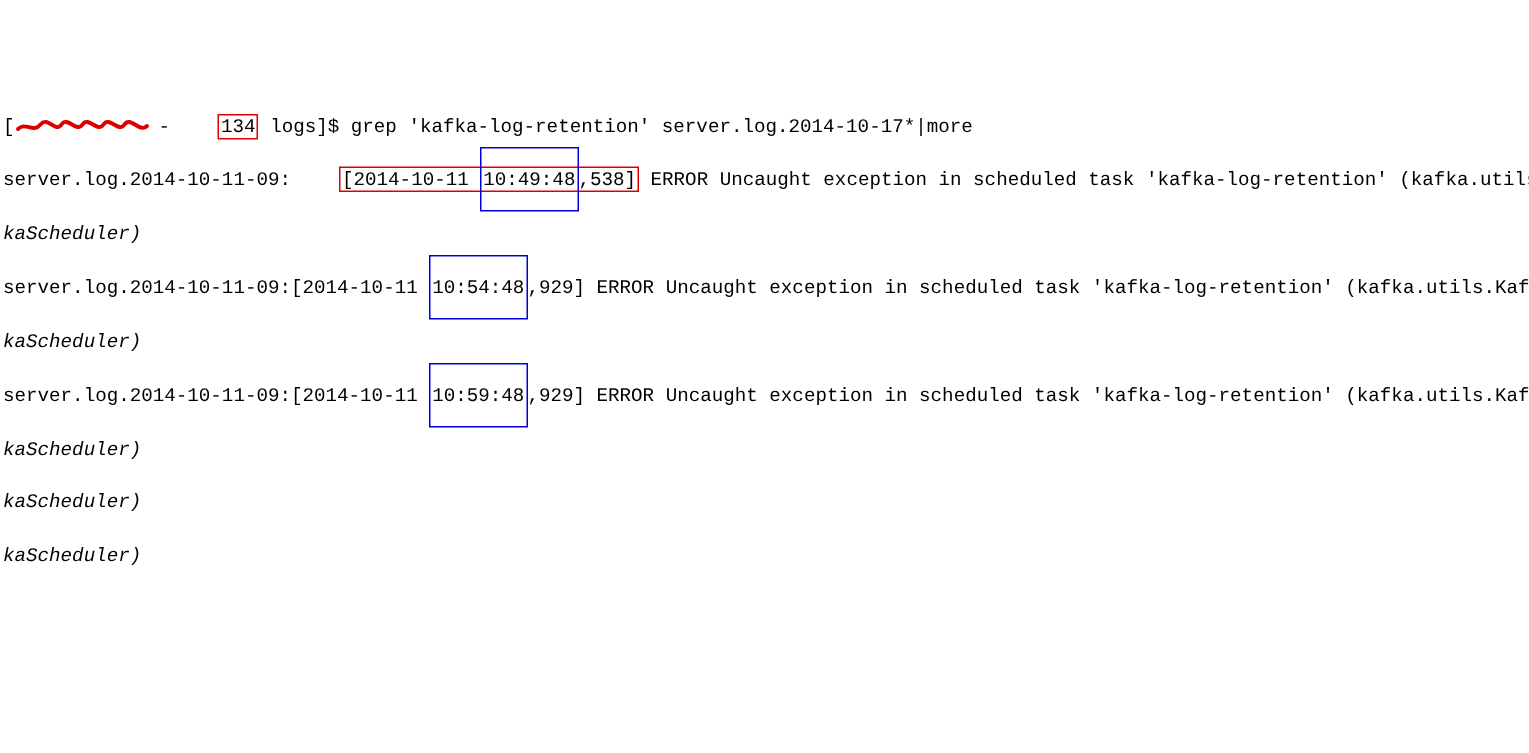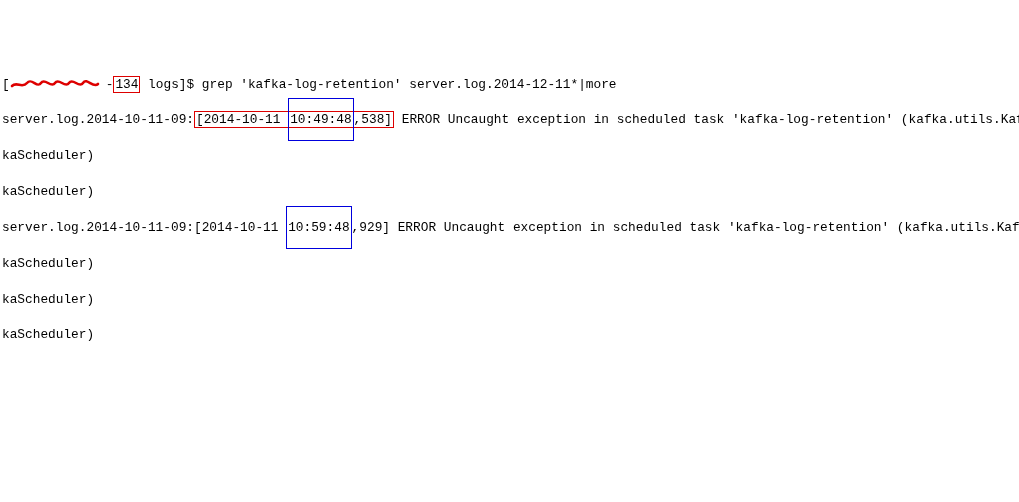--- a/index.html
+++ b/index.html
@@ -1,37 +1,38 @@
 <!DOCTYPE html>
 <html><head>
 <meta charset="utf-8">
 <style>
   html,body{margin:0;padding:0;background:#fff;font-family:"Courier New",monospace;font-size:12.8px;line-height:1.4;color:#000;}
   .term{padding:4px 2px;white-space:pre;}
   .line{display:block;}
-  .wrap{display:block;}
-  .redbox{border:1px solid #d00;padding:0 1px;}
+  .wrap{display:block;font-style:italic;}
+  .redbox{border:1px solid #d00;padding:0 1px;margin-left:32px;}
   .bluebox{border:1px solid #00d;padding:13px 1px;}
   .scribble{display:inline-block;position:relative;vertical-align:middle;}
   .scribble svg{display:block;height:14px;}
   .redpath{stroke:#d00;stroke-width:2.6;fill:none;stroke-linecap:round;stroke-linejoin:round;}
   .grp{margin-bottom:4px;}
 </style>
 </head>
 <body>
 
 <div class="term">
 
 
 <div class="grp">
 <span class="line">[<span class="scribble"><svg width="96" height="14" viewBox="0 0 96 14">
             <path class="redpath" d="M2 9 C 7 4, 12 12, 17 6 S 27 12, 31 6 S 41 12, 45 6 S 55 12, 59 6 S 69 12, 73 6 S 83 12, 88 7 92 8"></path>
-          </svg></span>-<span class="redbox">134</span><span> logs]$ grep 'kafka-log-retention' server.log.2014-12-11*|more</span></span>
+          </svg></span>-<span class="redbox">134</span><span> logs]$ grep 'kafka-log-retention' server.log.2014-10-17*|more</span></span>
 <span class="line"><span>server.log.2014-10-11-</span><span>09</span>:<span class="redbox">[<span>2014-10-11</span> <span class="bluebox">10:49:48</span>,<span>538</span>]</span><span> ERROR Uncaught exception in scheduled task 'kafka-log-retention' (kafka.utils.Kaf</span></span>
 <span class="wrap">kaScheduler)</span>
+<span class="line"><span>server.log.2014-10-11-</span><span>09</span>:[<span>2014-10-11</span> <span class="bluebox">10:54:48</span>,<span>929</span>]<span> ERROR Uncaught exception in scheduled task 'kafka-log-retention' (kafka.utils.Kaf</span></span>
 <span class="wrap">kaScheduler)</span>
 <span class="line"><span>server.log.2014-10-11-</span><span>09</span>:[<span>2014-10-11</span> <span class="bluebox">10:59:48</span>,<span>929</span>]<span> ERROR Uncaught exception in scheduled task 'kafka-log-retention' (kafka.utils.Kaf</span></span>
 <span class="wrap">kaScheduler)</span>
 <span class="wrap">kaScheduler)</span>
 <span class="wrap">kaScheduler)</span>
 </div>
 
 
 
 

